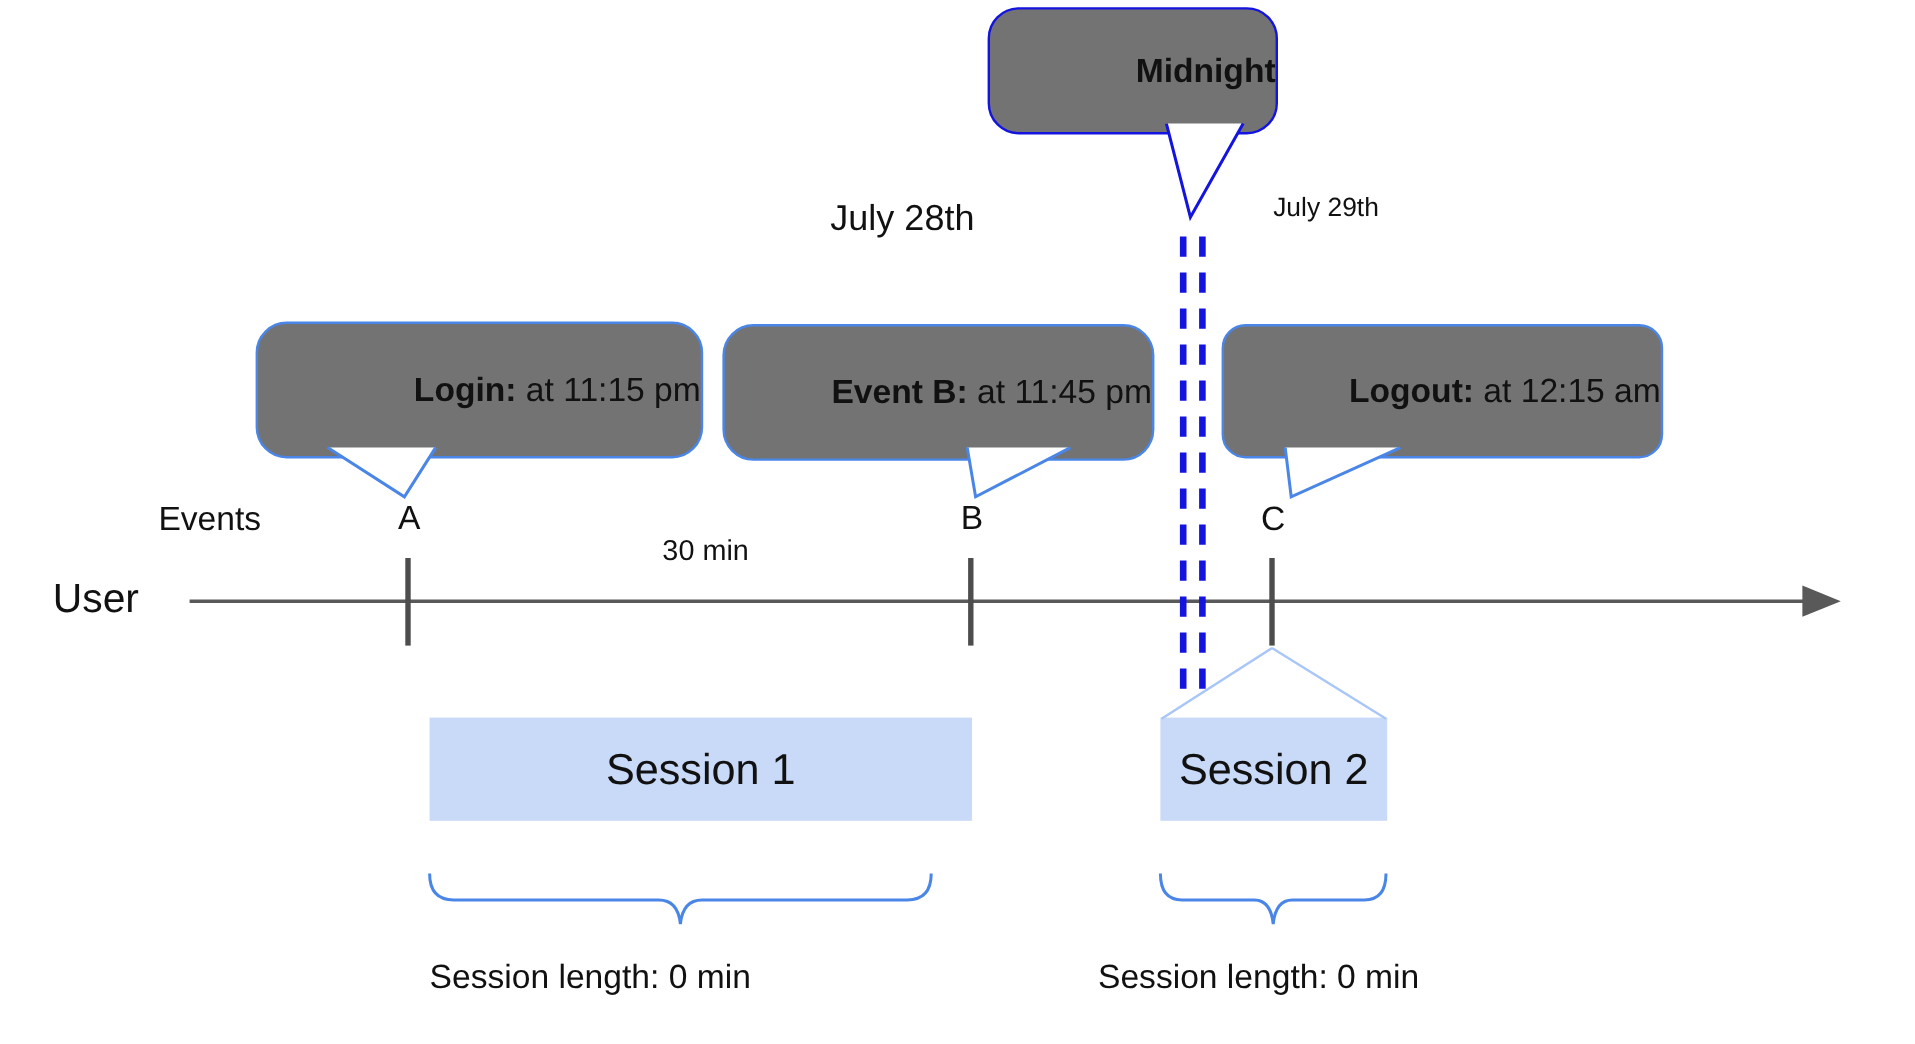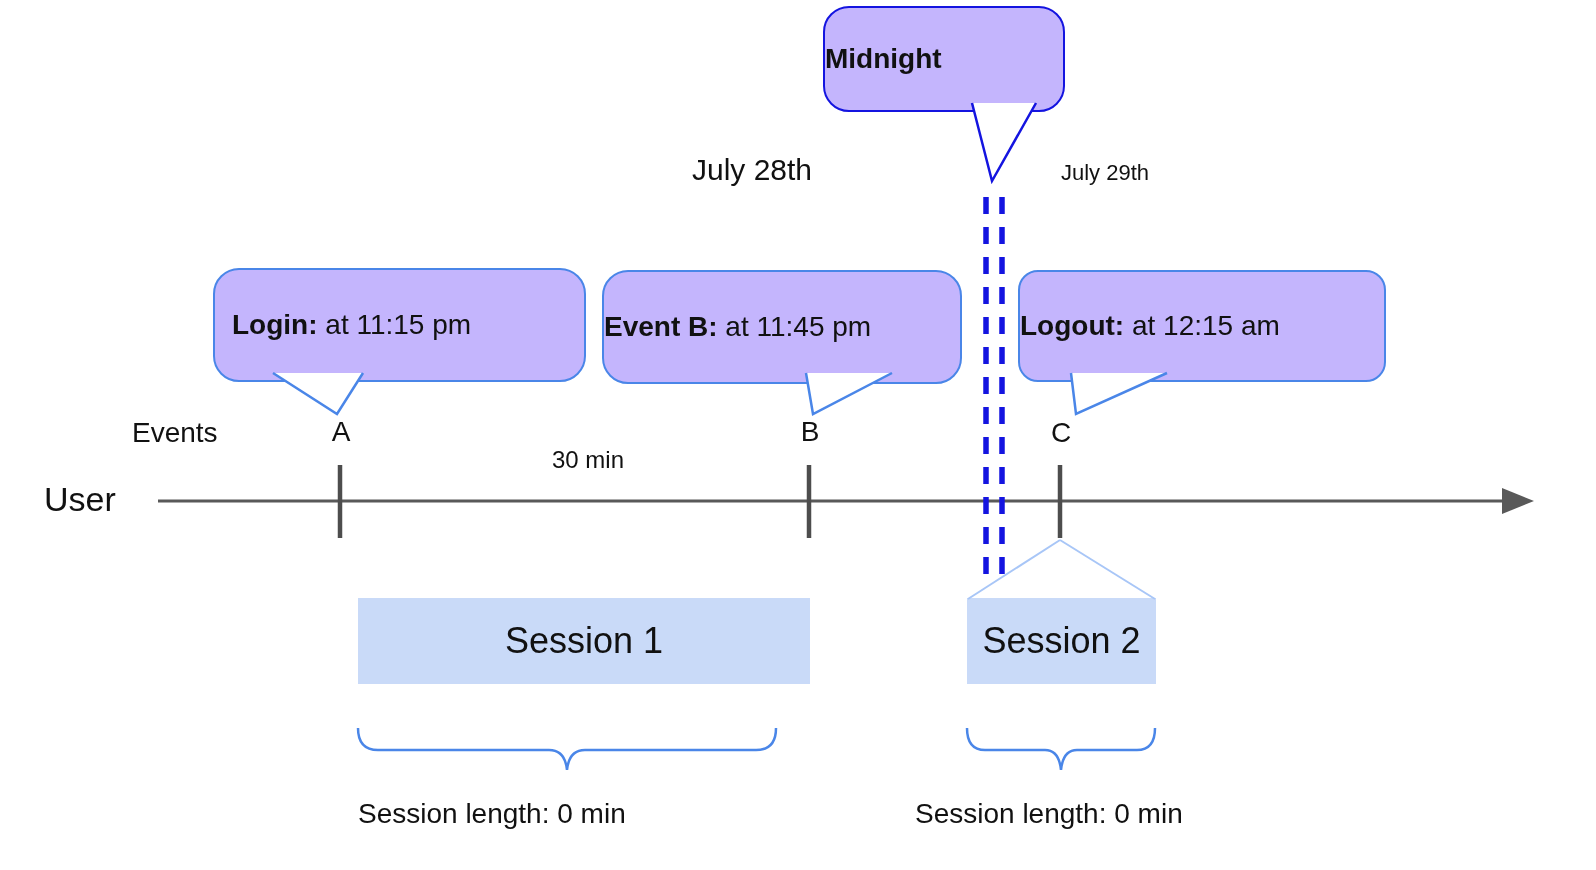--- a/index.html
+++ b/index.html
@@ -7,24 +7,24 @@
     position:relative;
     width:1596px;height:870px;
     background:#ffffff;
     font-family:"Liberation Sans", sans-serif;
     color:#111;
     overflow:hidden;
   }
   .svg-layer{position:absolute;left:0;top:0;z-index:5;pointer-events:none;}
   .callout{
     position:absolute;
-    background:#c4b5fd;
+    background:#737373;
     border:2.5px solid #4a86e8;
     border-radius:26px;
-    display:flex;align-items:center;justify-content:flex-start;
+    display:flex;align-items:center;justify-content:flex-end;
     z-index:2;
     font-size:28px;
     white-space:nowrap;
   }
   .callout.dark{border-color:#1414e0;}
   .callout .bold{font-weight:bold;}
   .label{position:absolute;white-space:nowrap;z-index:3;}
   .center{transform:translateX(-50%);}
   .session-box{
     position:absolute;
@@ -48,21 +48,21 @@
   </div>
 
   <div class="callout" style="left:602px;top:270px;width:356px;height:110px;">
     <span><b class="bold">Event B:</b><span> at 11:45 pm</span></span>
   </div>
 
   <div class="callout" style="left:1018px;top:270px;width:364px;height:108px;border-radius:20px;">
     <span><b class="bold">Logout:</b><span> at 12:15 am</span></span>
   </div>
 
-  <div class="label center" style="left:752px;top:153px;font-size:30px;text-align:right;">July 28th</div>
+  <div class="label center" style="left:752px;top:166px;font-size:30px;text-align:right;">July 28th</div>
   <div class="label center" style="left:1105px;top:160px;font-size:22px;">July 29th</div>
 
   <div class="label" style="left:132px;top:417px;font-size:28px;text-align:center;">Events</div>
   <div class="label" style="left:44px;top:480px;font-size:34px;">User</div>
   <div class="label center" style="left:588px;top:446px;font-size:24px;">30 min</div>
 
   <div class="label center" style="left:341px;top:416px;font-size:28px;">A</div>
   <div class="label center" style="left:810px;top:416px;font-size:28px;">B</div>
   <div class="label center" style="left:1061px;top:417px;font-size:28px;">C</div>
 

